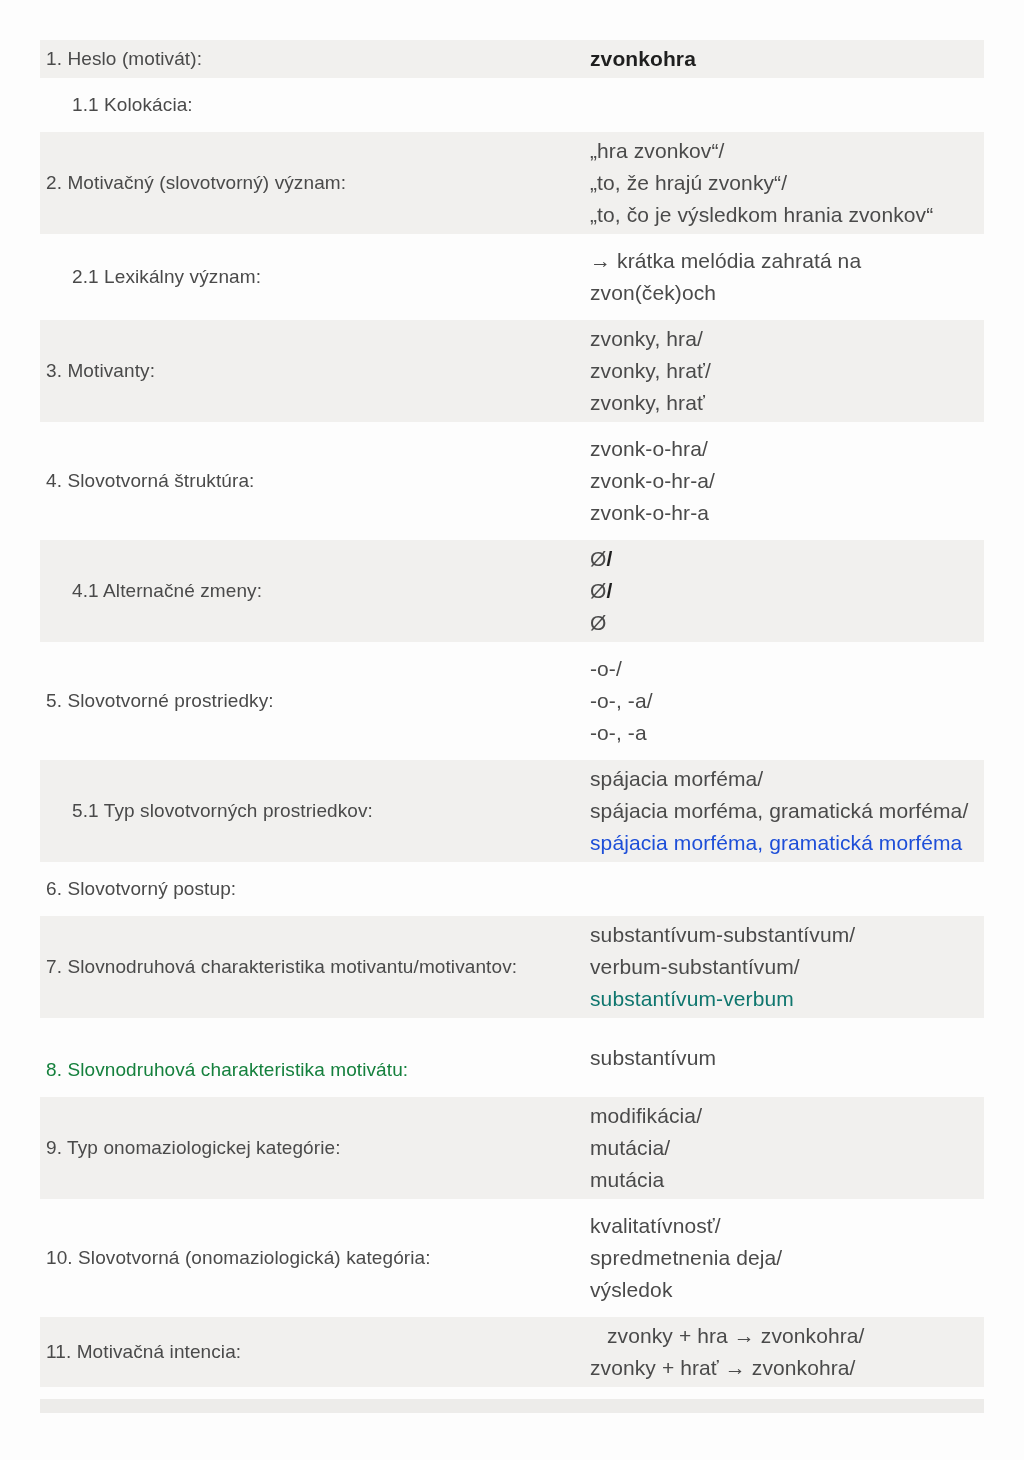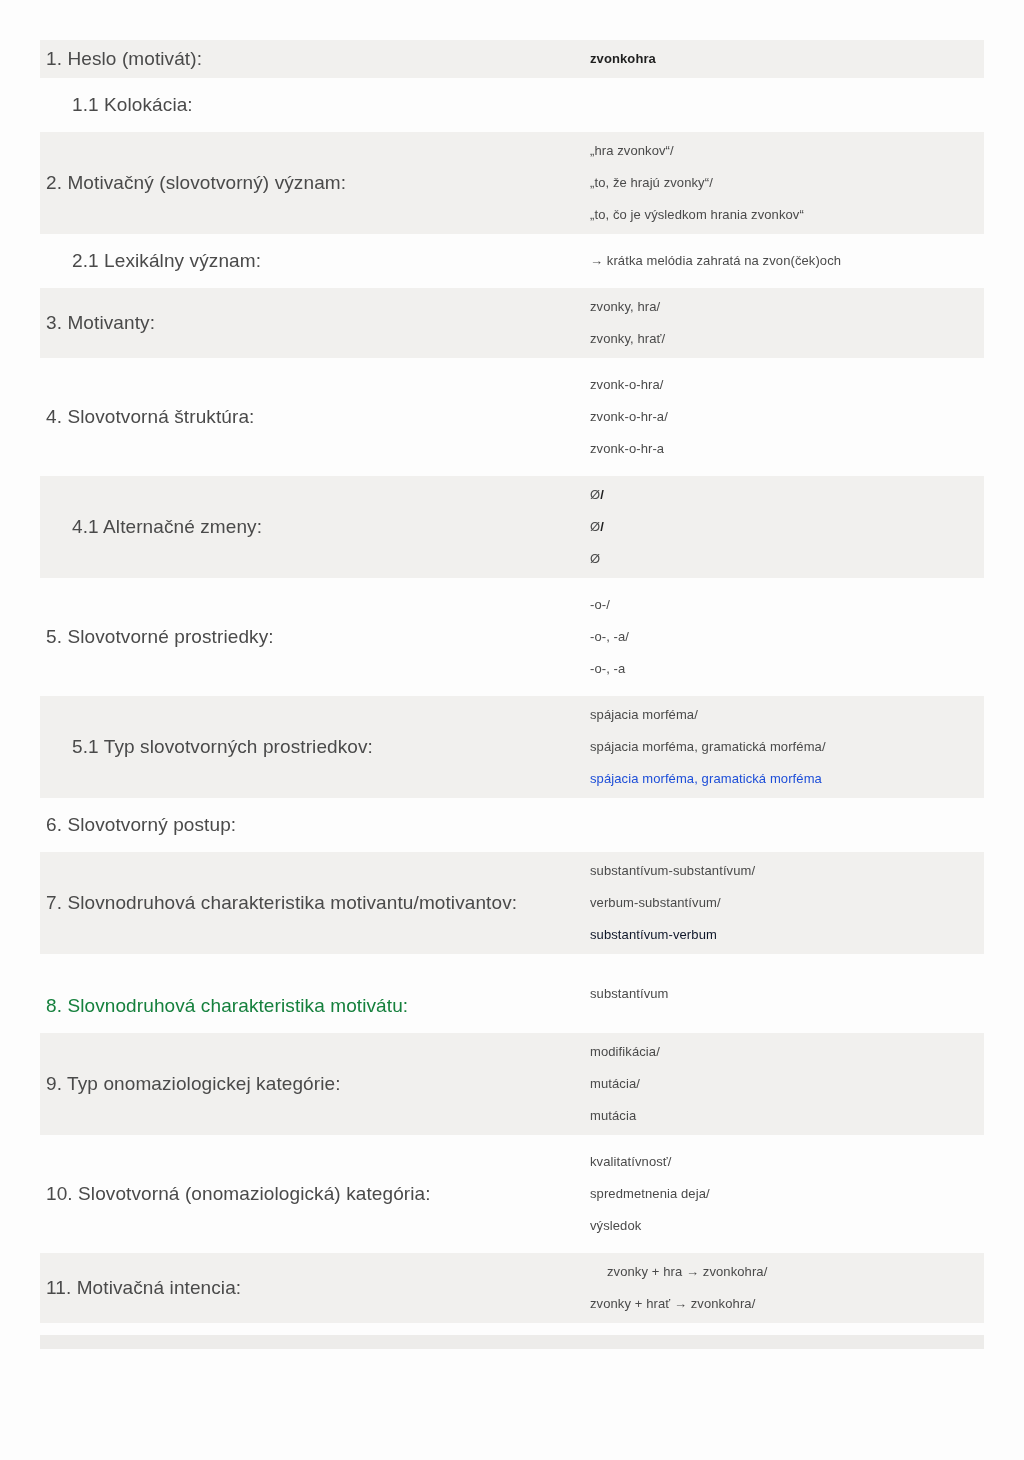--- a/index.html
+++ b/index.html
@@ -34,21 +34,21 @@
     letter-spacing: 0.1px;
   }
   .label.indent {
     padding-left: 26px;
     box-sizing: border-box;
   }
   .values {
     flex: 1 1 auto;
   }
   .value-line {
-    font-size: 13px;
+    font-size: 21px;
     line-height: 32px;
     color: #4a4a4a;
     letter-spacing: 0.1px;
   }
   .seg-bold {
     font-weight: bold;
     color: #1f1f1f;
   }
   .bottom-strip {
     margin: 12px 40px 0 40px;
@@ -82,20 +82,21 @@
       <div class="label indent" style="color: rgb(74, 74, 74);">2.1 Lexikálny význam:</div>
       <div class="values">
         <div class="value-line" style="color: rgb(74, 74, 74);"><span>→ krátka melódia zahratá na zvon(ček)och</span></div>
       </div>
     </div>
     <div class="row shaded" style="background: rgb(241, 240, 238);">
       <div class="label" style="color: rgb(74, 74, 74);">3. Motivanty:</div>
       <div class="values">
         <div class="value-line" style="color: rgb(74, 74, 74);"><span>zvonky, hra/</span></div>
         <div class="value-line" style="color: rgb(74, 74, 74);"><span>zvonky, hrať/</span></div>
+        <div class="value-line" style="color: rgb(74, 74, 74);"><span>zvonky, hrať</span></div>
       </div>
     </div>
     <div class="row">
       <div class="label" style="color: rgb(74, 74, 74);">4. Slovotvorná štruktúra:</div>
       <div class="values">
         <div class="value-line" style="color: rgb(74, 74, 74);"><span>zvonk-o-hra/</span></div>
         <div class="value-line" style="color: rgb(74, 74, 74);"><span>zvonk-o-hr-a/</span></div>
         <div class="value-line" style="color: rgb(74, 74, 74);"><span>zvonk-o-hr-a</span></div>
       </div>
     </div>
@@ -124,21 +125,21 @@
       </div>
     </div>
     <div class="row">
       <div class="label" style="color: rgb(74, 74, 74);">6. Slovotvorný postup:</div>
     </div>
     <div class="row shaded" style="background: rgb(241, 240, 238);">
       <div class="label" style="color: rgb(74, 74, 74);">7. Slovnodruhová charakteristika motivantu/motivantov:</div>
       <div class="values">
         <div class="value-line" style="color: rgb(74, 74, 74);"><span>substantívum-substantívum/</span></div>
         <div class="value-line" style="color: rgb(74, 74, 74);"><span>verbum-substantívum/</span></div>
-        <div class="value-line" style="color: #0f172a;"><span>substantívum-verbum</span></div>
+        <div class="value-line" style="color: #0f766e;"><span>substantívum-verbum</span></div>
       </div>
     </div>
     <div class="row">
       <div class="label" style="color: #15803d; margin-top: 25px;">8. Slovnodruhová charakteristika motivátu:</div>
       <div class="values">
         <div class="value-line" style="color: rgb(74, 74, 74);"><span>substantívum</span></div>
       </div>
     </div>
     <div class="row shaded" style="background: rgb(241, 240, 238);">
       <div class="label" style="color: rgb(74, 74, 74);">9. Typ onomaziologickej kategórie:</div>

